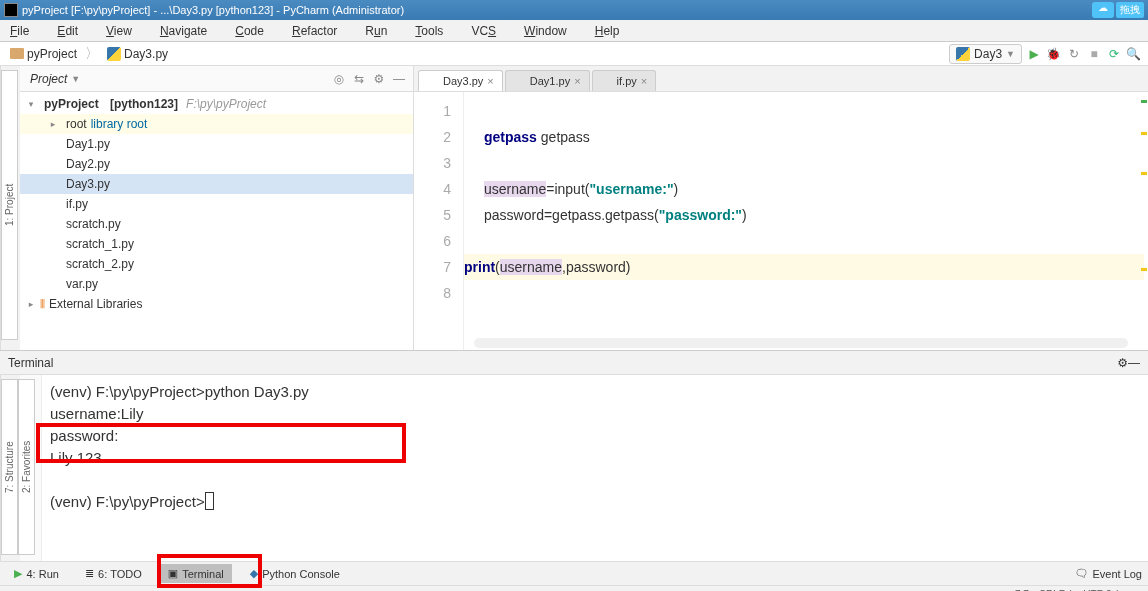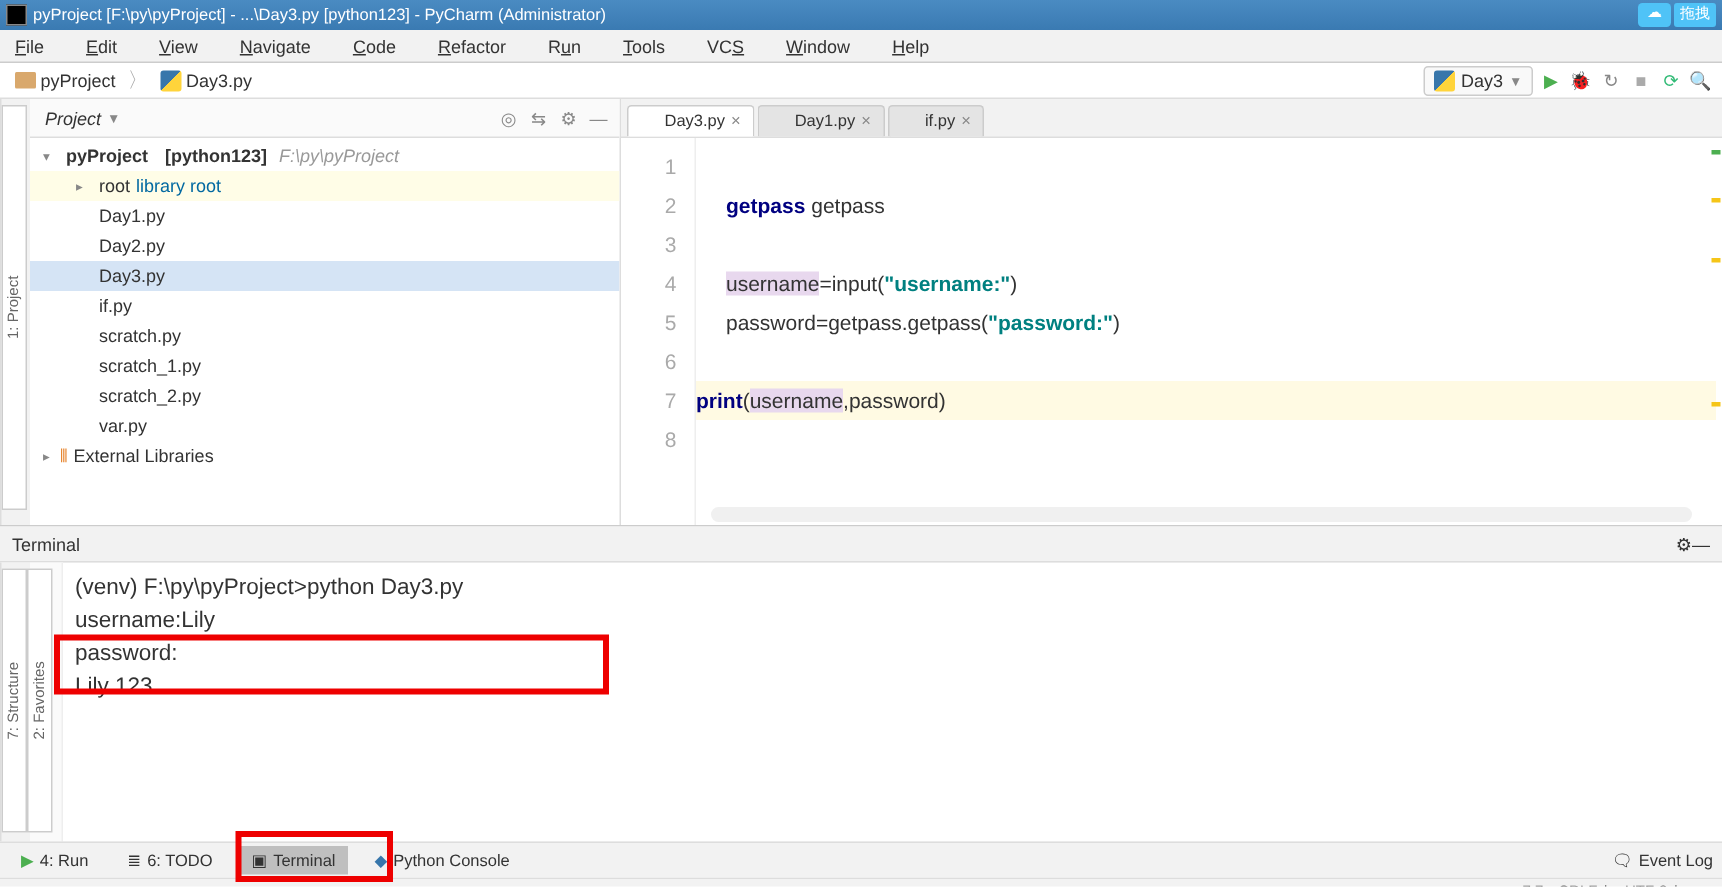--- a/index.html
+++ b/index.html
@@ -278,20 +278,21 @@
     <div class="term-side">
       <span>+</span>
       <span>×</span>
     </div>
     <div class="term-content">
       <div>(venv) F:\py\pyProject&gt;python Day3.py</div>
       <div>username:Lily</div>
       <div>password:</div>
       <div>Lily 123</div>
       <div>&nbsp;</div>
+      <div><span>(venv) F:\py\pyProject&gt;</span><span class="cursor-box"></span></div>
       <div class="highlight-box" style="left:-6px;top:48px;width:370px;height:40px;"></div>
     </div>
   </div>
 </div>
 
 <div class="bottom-tabs">
   <div class="btab">
       <span style="color:#4caf50">▶</span>
       <span>4: Run</span>
     </div>

